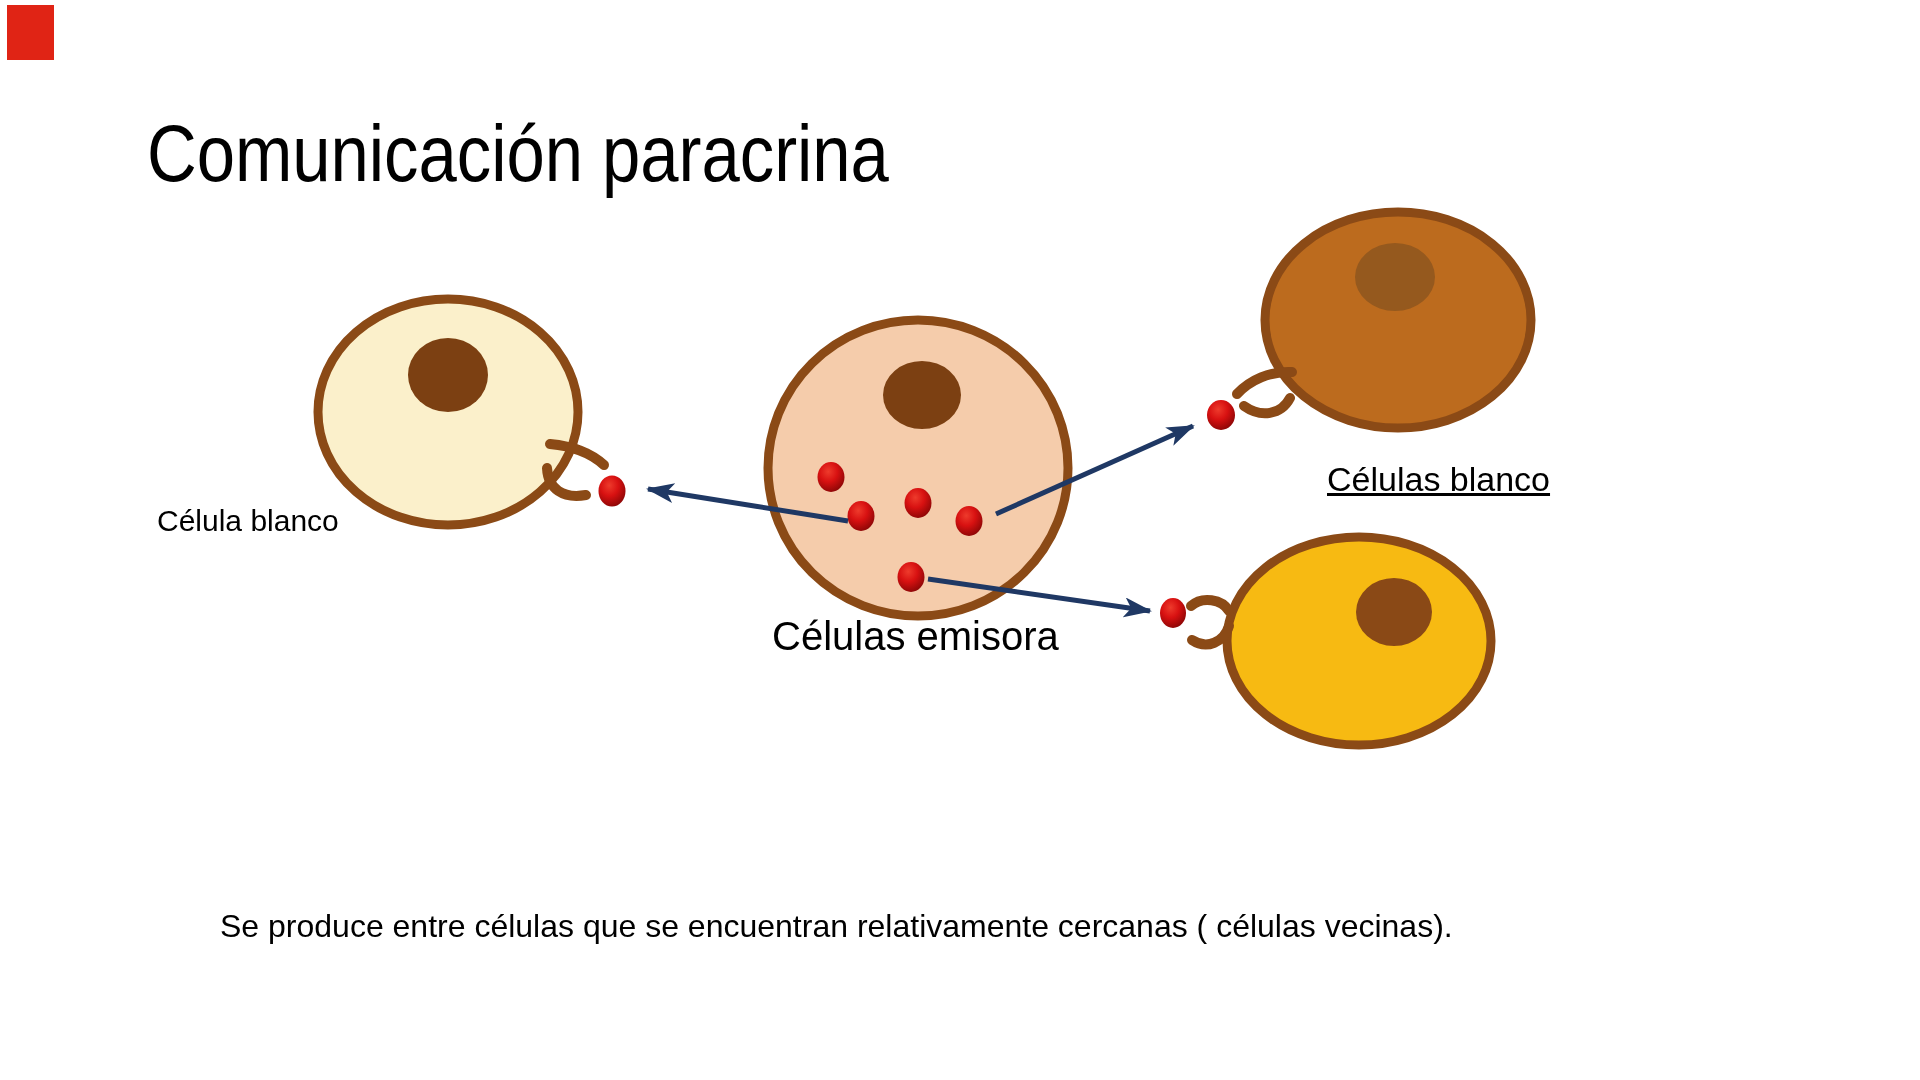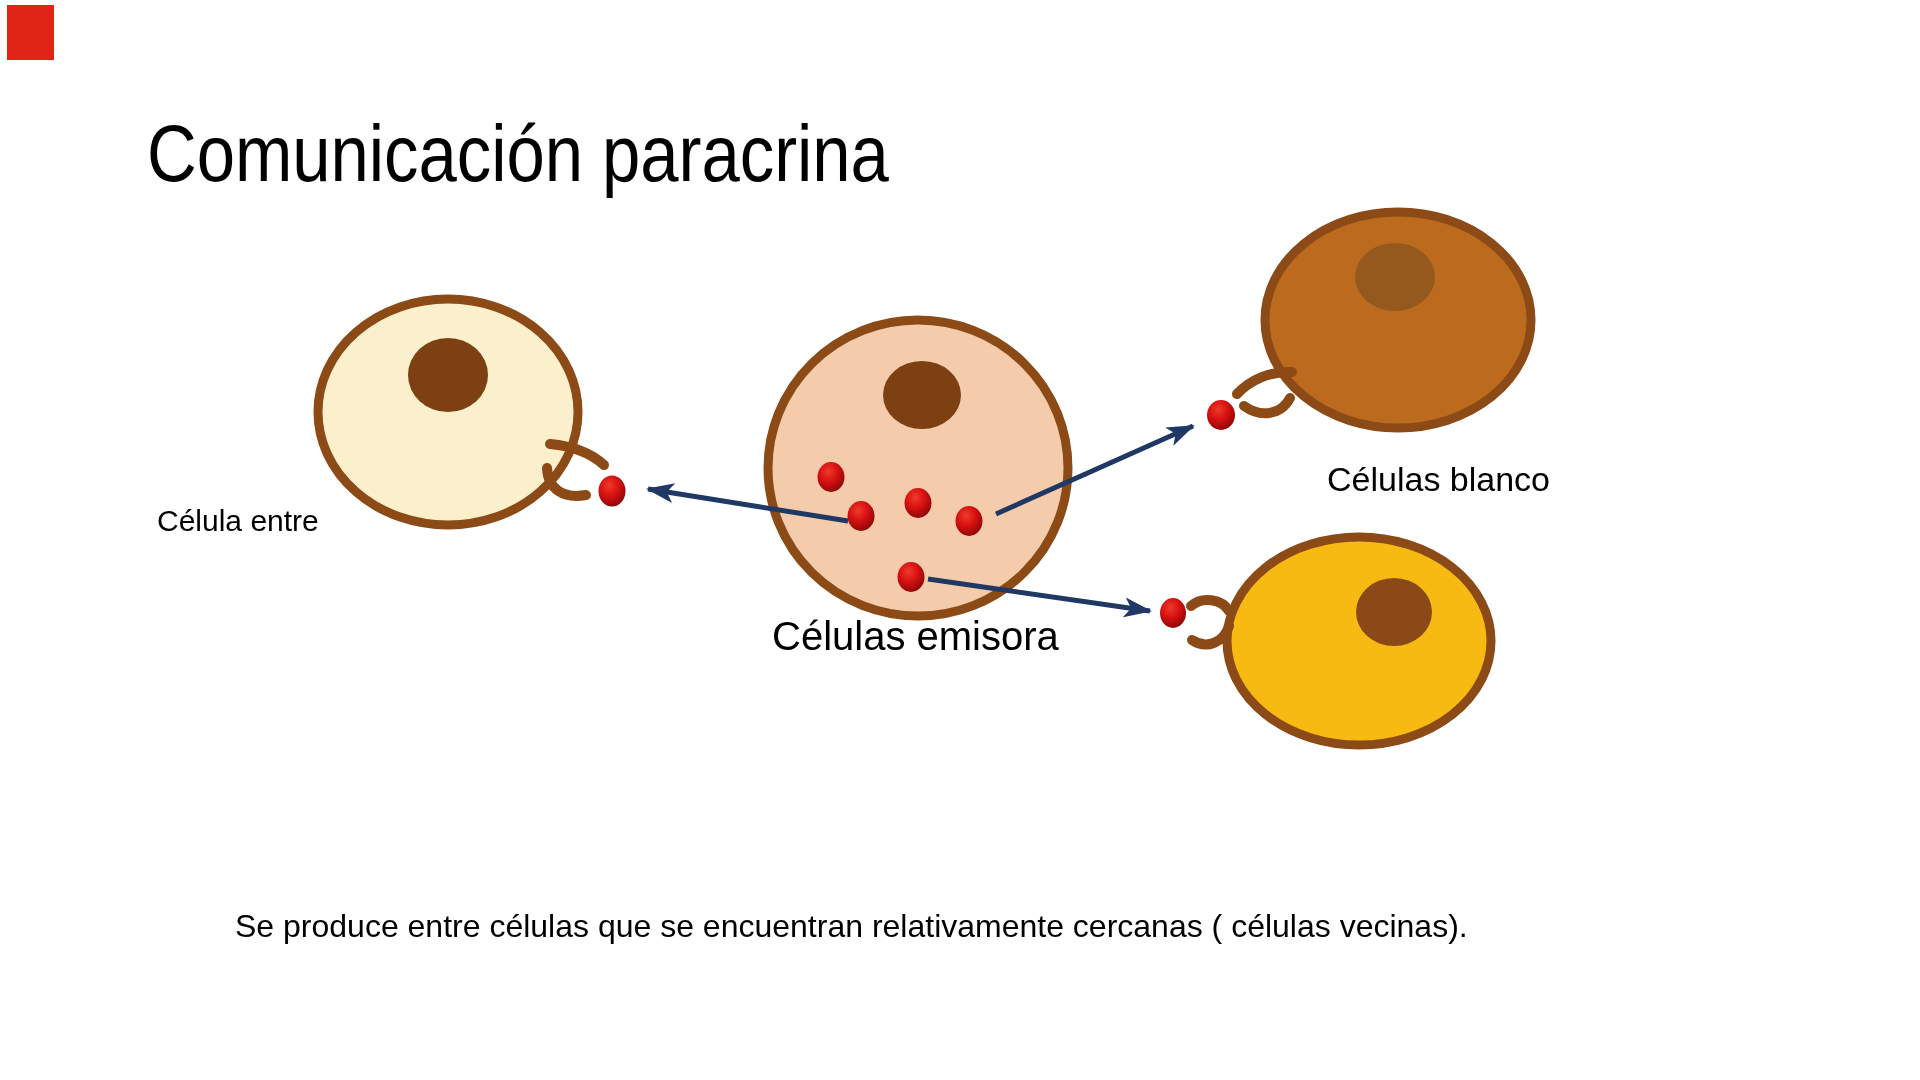--- a/index.html
+++ b/index.html
@@ -24,22 +24,22 @@
     white-space: nowrap;
   }
   .slide-title {
     left: 147px; top: 114px;
     font-size: 80px;
     transform: scaleX(0.86);
     transform-origin: left top;
   }
   .label-left-cell   { left: 157px;  top: 506px; font-size: 30px; }
   .label-emitter     { left: 772px;  top: 616px; font-size: 40px; }
-  .label-right-cells { left: 1327px; top: 462px; font-size: 34px; }
-  .caption           { left: 220px;  top: 910px; font-size: 32px; margin-left: 15px; }
+  .label-right-cells { left: 1327px; top: 462px; font-size: 34px; text-decoration: underline; }
+  .caption           { left: 220px;  top: 910px; font-size: 32px; }
 </style>
 </head>
 <body>
 
 <div class="slide">
 
   <svg class="diagram-svg" viewBox="0 0 1920 1080">
     <defs>
       <radialGradient id="ligandGrad" cx="40%" cy="32%" r="75%">
         <stop offset="0%" stop-color="#EE3B2C"></stop>
@@ -99,21 +99,21 @@
 
     <g stroke-width="5" stroke="#1F3864">
       <line x1="848" y1="521" x2="648" y2="489" marker-end="url(#arrowhead)"></line>
       <line x1="996" y1="514" x2="1193" y2="426" marker-end="url(#arrowhead)"></line>
       <line x1="928" y1="579" x2="1150" y2="611" marker-end="url(#arrowhead)"></line>
     </g>
   </svg>
 
   <div class="txt slide-title">Comunicación paracrina</div>
 
-  <div class="txt label-left-cell">Célula entre</div>
+  <div class="txt label-left-cell">Célula blanco</div>
 
   <div class="txt label-emitter">Células emisora</div>
 
   <div class="txt label-right-cells">Células blanco</div>
 
   <div class="txt caption">Se produce entre células que se encuentran relativamente cercanas ( células vecinas).</div>
 
 </div>
 
 </body></html>

